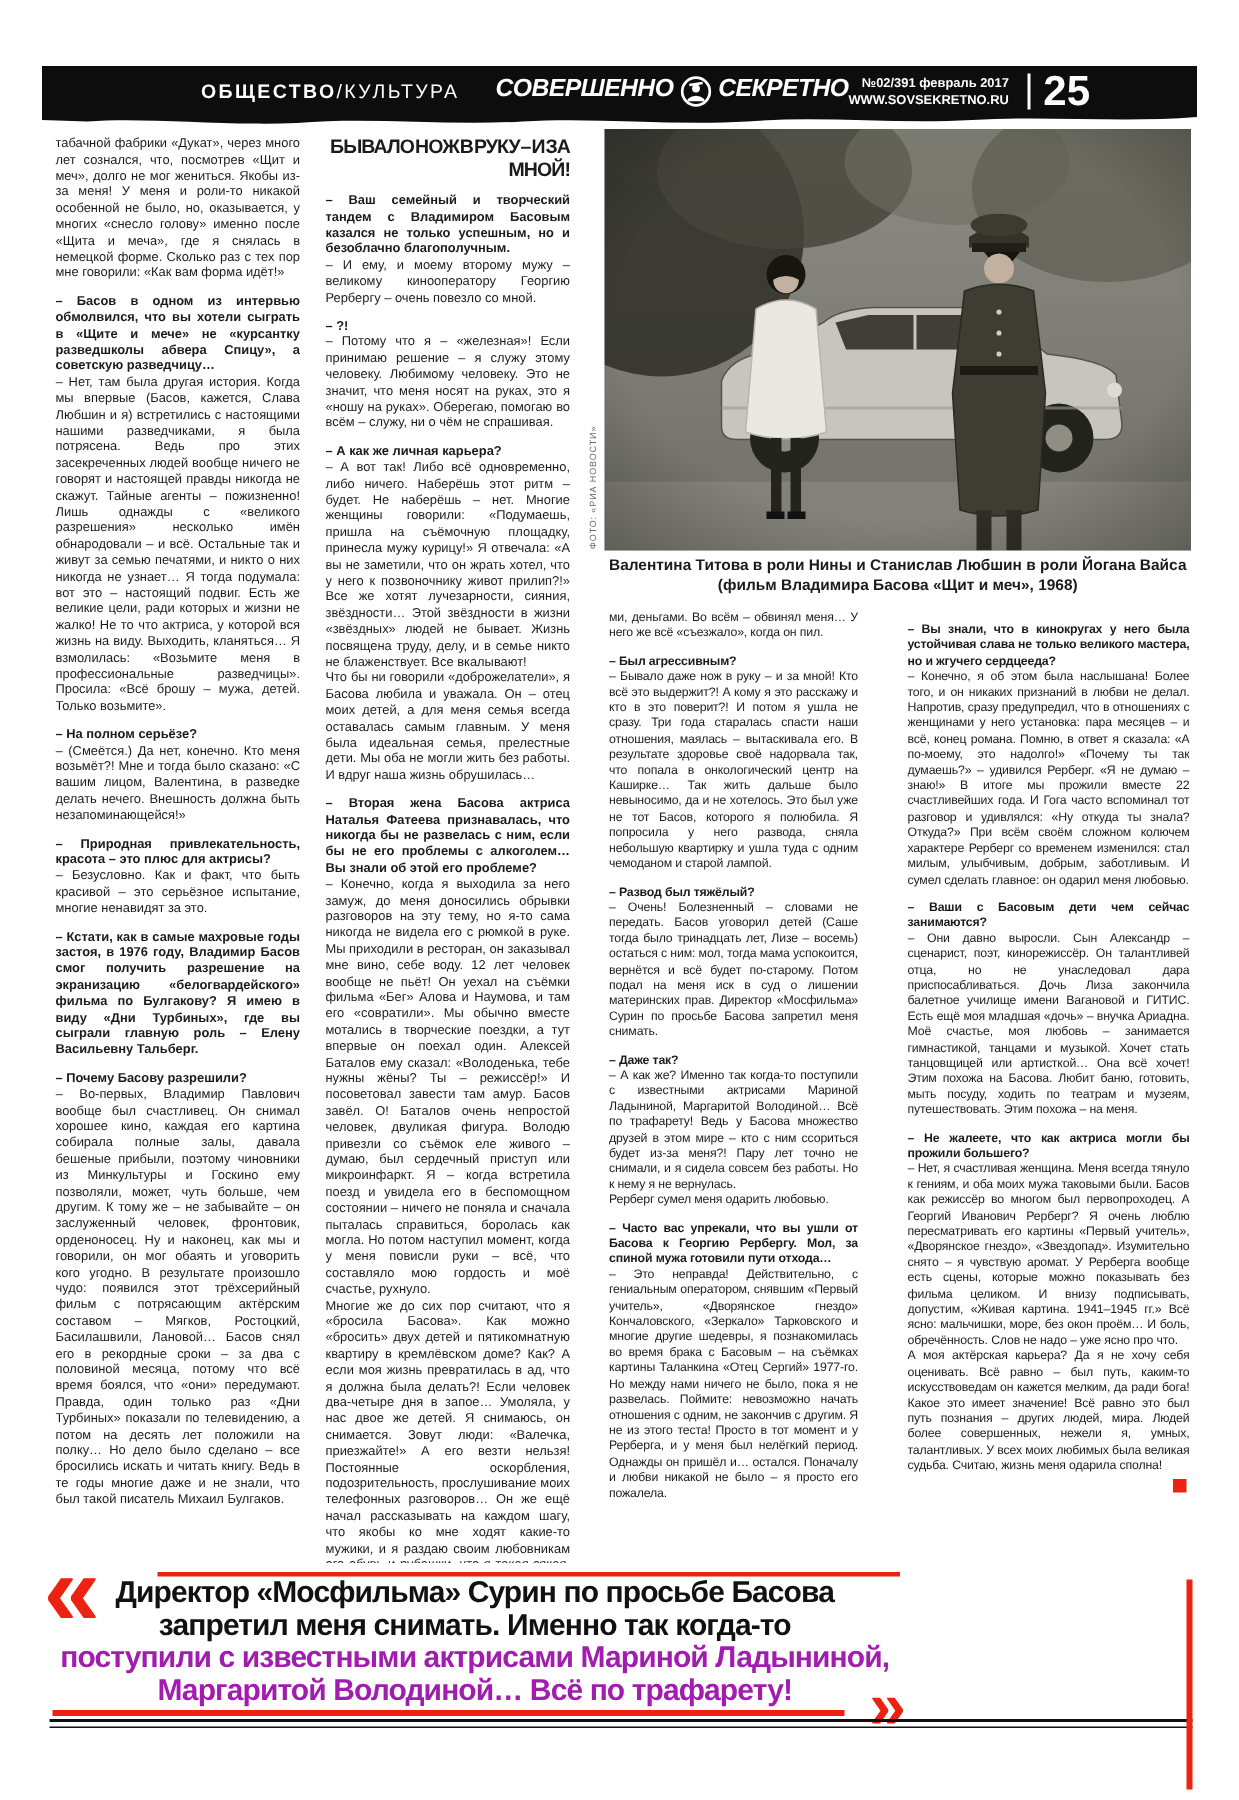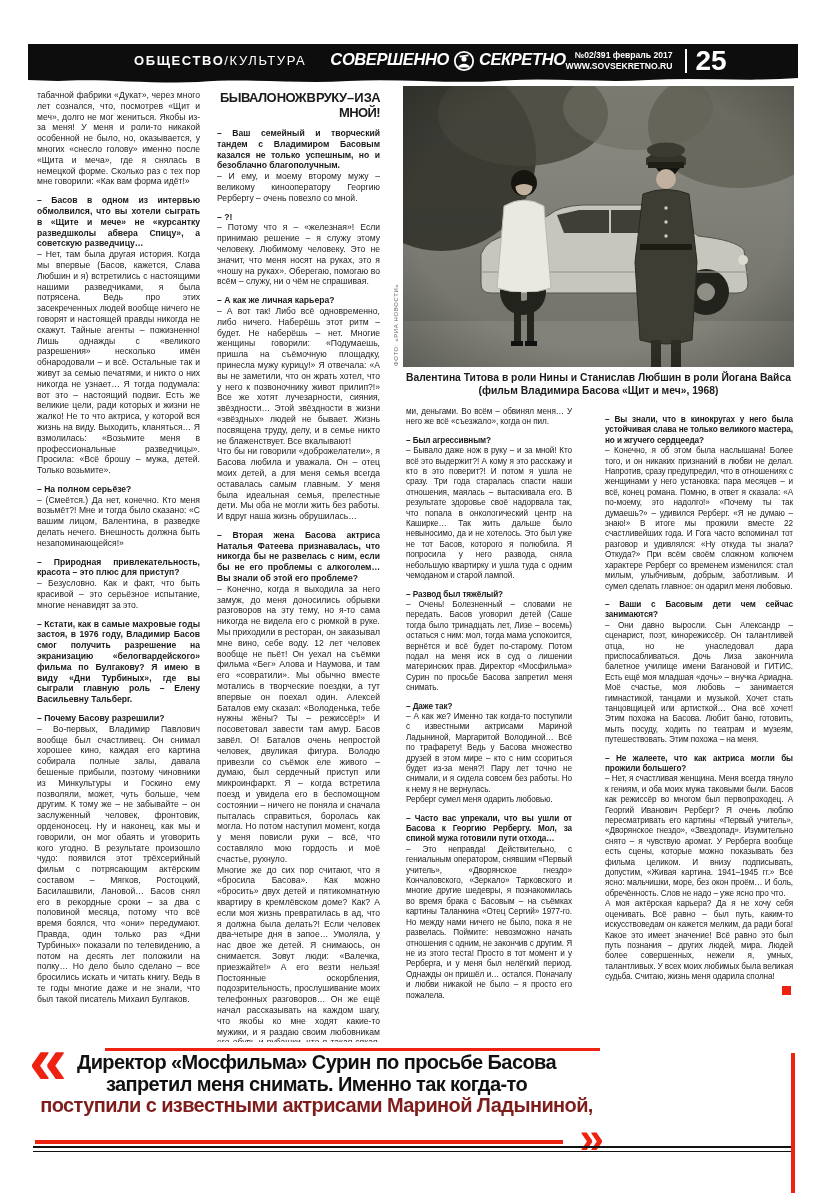--- a/index.html
+++ b/index.html
@@ -27,21 +27,21 @@
   
   .photo{position:absolute;left:403px;top:86px;width:391px;height:281px;background:#777;overflow:hidden;}
   .credit{position:absolute;left:393px;top:366px;transform:rotate(-90deg);transform-origin:0 0;font-size:6px;color:#666;letter-spacing:.6px;white-space:nowrap;}
   .caption{position:absolute;left:403px;top:371px;width:391px;font-weight:bold;font-size:10.3px;line-height:13px;text-align:center;}
   
   .quote{position:absolute;left:33px;top:1048px;width:567px;height:108px;}
   .q-open{position:absolute;left:-4px;top:-22px;font-size:68px;font-weight:bold;color:#e21; line-height:1;}
   .q-close{position:absolute;right:-4px;bottom:-4px;font-size:44px;font-weight:bold;color:#e21;line-height:1;}
   .quote-top-rule{position:absolute;left:72px;top:0;right:0;height:3px;background:#e21;}
   .quote-text{position:absolute;left:0;top:4px;width:100%;text-align:center;font-weight:bold;font-size:20px;line-height:21.5px;letter-spacing:-0.6px;color:#111;}
-  .quote-text .red{color:#7f1d1d;}
+  .quote-text .red{color:#a21caf;}
   .quote-rule-bottom{position:absolute;left:2px;top:92px;width:528px;height:4px;background:#e21;}
   .bottom-rule{position:absolute;left:33px;top:1146px;width:762px;border-top:2px solid #111;height:3px;border-bottom:1.5px solid #111;}
   .red-vbar{position:absolute;left:791px;top:1053px;width:4px;height:140px;background:#e21;}
   .end-mark{display:block;width:9px;height:9px;background:#e21;margin:3px 2px 0 auto;}
 </style>
 </head>
 <body>
 
 <div class="page">
 
@@ -128,21 +128,21 @@
   </div>
   <div class="credit">ФОТО: «РИА НОВОСТИ»</div>
   <div class="caption">Валентина Титова в роли Нины и Станислав Любшин в роли Йогана Вайса (фильм Владимира Басова «Щит и меч», 1968)</div>
 
   <div class="col" id="col1">
     <p class="para">табачной фабрики «Дукат», через много лет сознался, что, посмотрев «Щит и меч», долго не мог жениться. Якобы из-за меня! У меня и роли-то никакой особенной не было, но, оказывается, у многих «снесло голову» именно после «Щита и меча», где я снялась в немецкой форме. Сколько раз с тех пор мне говорили: «Как вам форма идёт!»</p>
     <p class="q">– Басов в одном из интервью обмолвился, что вы хотели сыграть в «Щите и мече» не «курсантку разведшколы абвера Спицу», а советскую разведчицу…</p>
     <p class="a">– Нет, там была другая история. Когда мы впервые (Басов, кажется, Слава Любшин и я) встретились с настоящими нашими разведчиками, я была потрясена. Ведь про этих засекреченных людей вообще ничего не говорят и настоящей правды никогда не скажут. Тайные агенты – пожизненно! Лишь однажды с «великого разрешения» несколько имён обнародовали – и всё. Остальные так и живут за семью печатями, и никто о них никогда не узнает… Я тогда подумала: вот это – настоящий подвиг. Есть же великие цели, ради которых и жизни не жалко! Не то что актриса, у которой вся жизнь на виду. Выходить, кланяться… Я взмолилась: «Возьмите меня в профессиональные разведчицы». Просила: «Всё брошу – мужа, детей. Только возьмите».</p>
     <p class="q">– На полном серьёзе?</p>
     <p class="a">– (Смеётся.) Да нет, конечно. Кто меня возьмёт?! Мне и тогда было сказано: «С вашим лицом, Валентина, в разведке делать нечего. Внешность должна быть незапоминающейся!»</p>
-    <p class="q">– Природная привлекательность, красота – это плюс для приступ?</p>
+    <p class="q">– Природная привлекательность, красота – это плюс для актрисы?</p>
     <p class="a">– Безусловно. Как и факт, что быть красивой – это серьёзное испытание, многие ненавидят за это.</p>
     <p class="q">– Кстати, как в самые махровые годы застоя, в 1976 году, Владимир Басов смог получить разрешение на экранизацию «белогвардейского» фильма по Булгакову? Я имею в виду «Дни Турбиных», где вы сыграли главную роль – Елену Васильевну Тальберг.</p>
     <p class="q">– Почему Басову разрешили?</p>
     <p class="a">– Во-первых, Владимир Павлович вообще был счастливец. Он снимал хорошее кино, каждая его картина собирала полные залы, давала бешеные прибыли, поэтому чиновники из Минкультуры и Госкино ему позволяли, может, чуть больше, чем другим. К тому же – не забывайте – он заслуженный человек, фронтовик, орденоносец. Ну и наконец, как мы и говорили, он мог обаять и уговорить кого угодно. В результате произошло чудо: появился этот трёхсерийный фильм с потрясающим актёрским составом – Мягков, Ростоцкий, Басилашвили, Лановой… Басов снял его в рекордные сроки – за два с половиной месяца, потому что всё время боялся, что «они» передумают. Правда, один только раз «Дни Турбиных» показали по телевидению, а потом на десять лет положили на полку… Но дело было сделано – все бросились искать и читать книгу. Ведь в те годы многие даже и не знали, что был такой писатель Михаил Булгаков.</p>
   </div>
 
   <div class="col" id="col2">
     <h1 class="headline">БЫВАЛО НОЖ В РУКУ – И ЗА МНОЙ!</h1>
     <p class="q">– Ваш семейный и творческий тандем с Владимиром Басовым казался не только успешным, но и безоблачно благополучным.</p>
     <p class="a">– И ему, и моему второму мужу – великому кинооператору Георгию Рербергу – очень повезло со мной.</p>
@@ -180,20 +180,21 @@
     <span class="end-mark"></span>
   </div>
 
   <div class="quote">
     <div class="quote-top-rule"></div>
     <span class="q-open">«</span>
     <div class="quote-text">
       <div>Директор «Мосфильма» Сурин по просьбе Басова</div>
       <div>запретил меня снимать. Именно так когда-то</div>
       <div class="red">поступили с известными актрисами Мариной Ладыниной,</div>
+      <div class="red">Маргаритой Володиной… Всё по трафарету!</div>
     </div>
     <div class="quote-rule-bottom"></div>
     <span class="q-close">»</span>
   </div>
 
   <div class="bottom-rule"></div>
   <div class="red-vbar"></div>
 
 </div>
 

